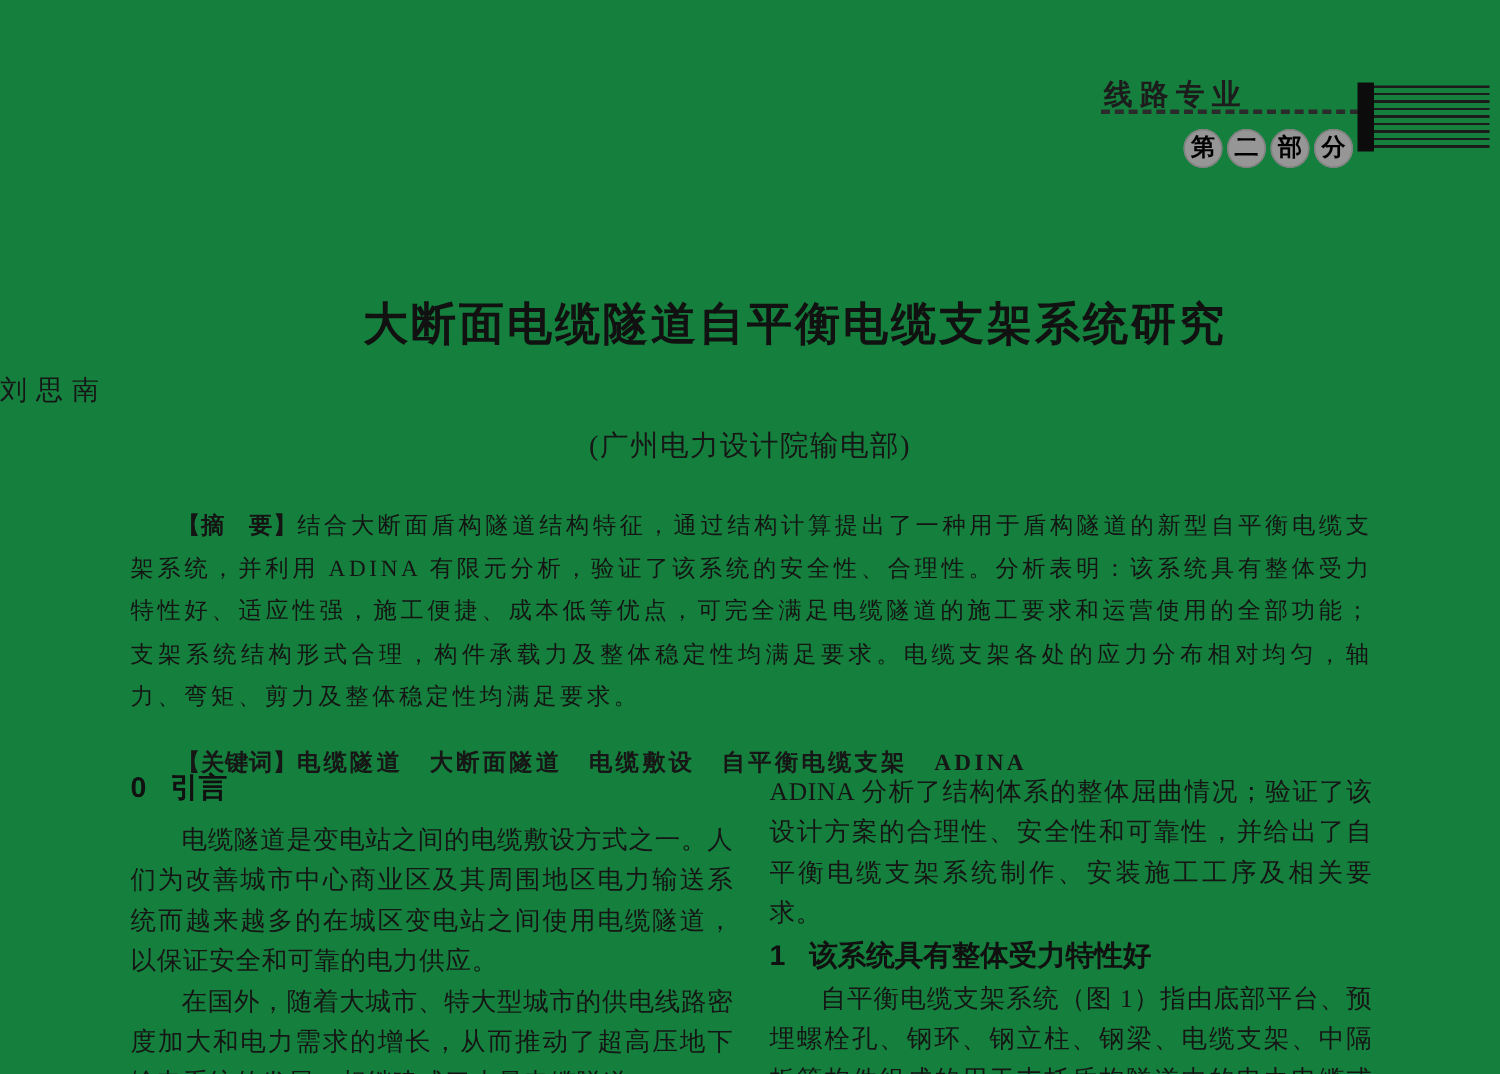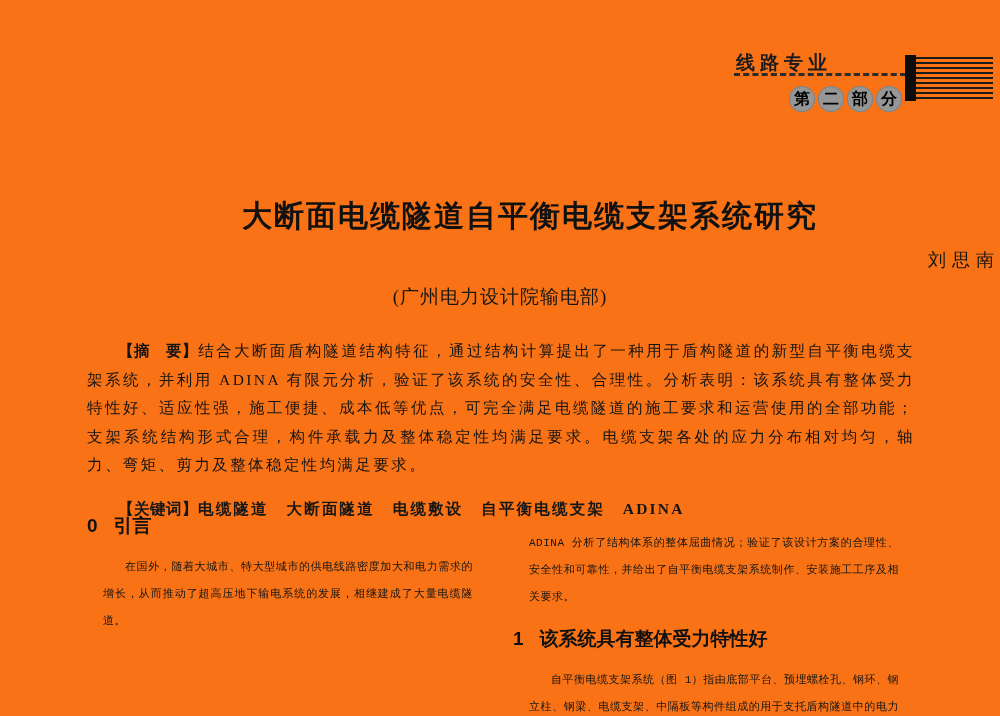--- a/index.html
+++ b/index.html
@@ -1,21 +1,21 @@
 <!DOCTYPE html>
 <html><head>
 <meta charset="utf-8">
 <style>
   * { box-sizing: border-box; }
   html, body { margin: 0; padding: 0; background: #e8e8e8; }
   .page {
     position: relative;
     width: 1000px;
     height: 716px;
-    background: #f97316;
+    background: #15803d;
     overflow: hidden;
     color: #161616;
     font-family: "Liberation Serif", "DejaVu Serif", serif;
     margin: 0 auto;
   }
 
   
   .header-category {
     position: absolute;
     top: 50px; left: 736px;
@@ -72,21 +72,21 @@
     font-weight: bold;
     letter-spacing: 2px;
     margin: 16px;
     color: #111;
     padding-left: 28px;
   }
   .author-name {
     position: absolute;
     top: 248px; left: 0;
     width: 1000px;
-    text-align: right;
+    text-align: left;
     font-size: 18px;
     letter-spacing: 6px;
   }
   .affiliation {
     position: absolute;
     top: 284px; left: 0;
     width: 1000px;
     text-align: center;
     font-size: 19px;
     letter-spacing: 1px;
@@ -137,28 +137,27 @@
     font-family: "Liberation Sans", "DejaVu Sans", sans-serif;
     font-size: 19px;
     line-height: 24px;
     font-weight: bold;
     color: #101010;
     display: flex;
   }
   .sec-heading .sec-num { margin-right: 16px; }
   .sec-heading-2 { margin: 4px 0 2px 0; }
   .body-p {
-    margin: 16px;
-    font-size: 11px;
+    margin: 0;
+    font-size: 17px;
     line-height: 27px;
     letter-spacing: 0.5px;
     text-align: justify;
     text-indent: 2em;
     color: #151515;
-    font-family: Liberation Mono, monospace;
   }
   .body-p.no-indent { text-indent: 0; }
 </style>
 </head>
 <body>
 
 <div class="page">
 
   <div class="header-category">线路专业</div>
   <div class="header-dash"></div>
@@ -179,20 +178,21 @@
     <p class="abstract-text"><span class="abstract-label">【摘　要】</span><span>结合大断面盾构隧道结构特征，通过结构计算提出了一种用于盾构隧道的新型自平衡电缆支架系统，并利用 ADINA 有限元分析，验证了该系统的安全性、合理性。分析表明：该系统具有整体受力特性好、适应性强，施工便捷、成本低等优点，可完全满足电缆隧道的施工要求和运营使用的全部功能；支架系统结构形式合理，构件承载力及整体稳定性均满足要求。电缆支架各处的应力分布相对均匀，轴力、弯矩、剪力及整体稳定性均满足要求。</span></p>
     <p class="keywords-line"><span class="keywords-label">【关键词】</span><span class="keywords-terms">电缆隧道　大断面隧道　电缆敷设　自平衡电缆支架　ADINA</span></p>
   </div>
 
   <div class="columns">
     <div class="col">
       <h2 class="sec-heading">
         <span class="sec-num">0</span>
         <span>引言</span>
       </h2>
+      <p class="body-p">电缆隧道是变电站之间的电缆敷设方式之一。人们为改善城市中心商业区及其周围地区电力输送系统而越来越多的在城区变电站之间使用电缆隧道，以保证安全和可靠的电力供应。</p>
       <p class="body-p">在国外，随着大城市、特大型城市的供电线路密度加大和电力需求的增长，从而推动了超高压地下输电系统的发展，相继建成了大量电缆隧道。</p>
     </div>
     <div class="col">
       <p class="body-p no-indent">ADINA 分析了结构体系的整体屈曲情况；验证了该设计方案的合理性、安全性和可靠性，并给出了自平衡电缆支架系统制作、安装施工工序及相关要求。</p>
       <h2 class="sec-heading sec-heading-2">
         <span class="sec-num">1</span>
         <span>该系统具有整体受力特性好</span>
       </h2>
       <p class="body-p">自平衡电缆支架系统（图 1）指由底部平台、预埋螺栓孔、钢环、钢立柱、钢梁、电缆支架、中隔板等构件组成的用于支托盾构隧道中的电力电缆或其他管道的结构体系。钢环内 A 型钢环片和 B 型</p>
     </div>

